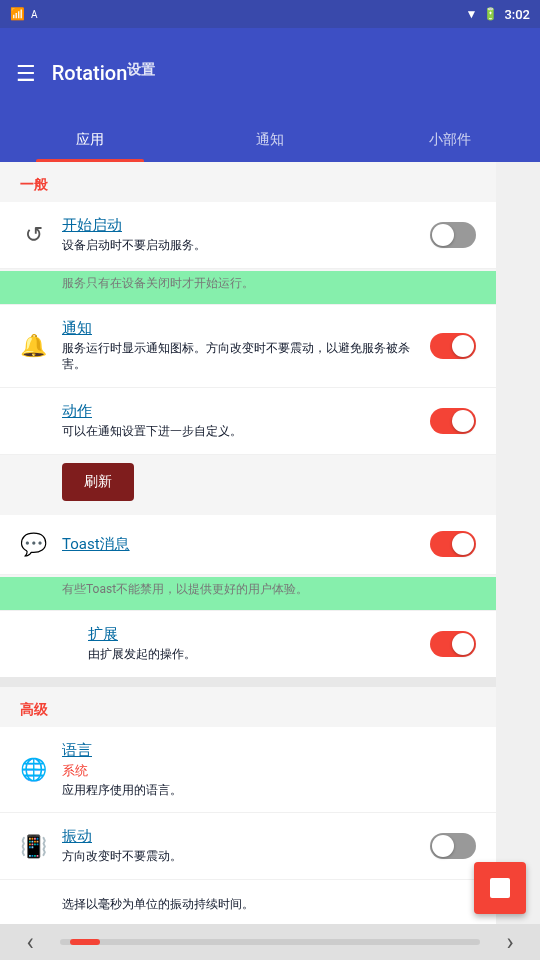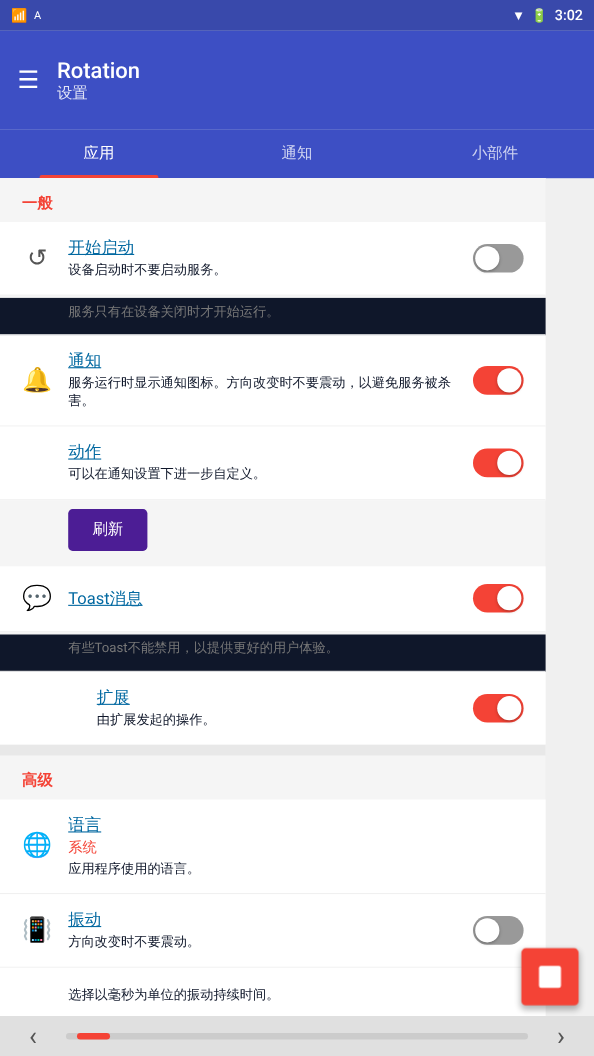--- a/index.html
+++ b/index.html
@@ -44,30 +44,31 @@
       width: 540px;
       height: 90px;
       background: #3d4fc4;
       display: flex;
       align-items: center;
       padding: 0 16px;
       gap: 16px;
     }
     .app-bar-title-area {
       display: flex;
-      flex-direction: column;
+      flex-direction: row;
     }
     .app-bar-title {
       color: white;
       font-size: 20px;
       font-weight: 500;
     }
     .app-bar-subtitle {
       color: rgba(255,255,255,0.85);
       font-size: 14px;
+      font-weight: bold;
     }
     .hamburger-icon {
       color: white;
       font-size: 22px;
       cursor: pointer;
     }
 
     
     .tab-bar {
       width: 540px;
@@ -155,21 +156,21 @@
       color: #0f172a;
       margin-top: 2px;
       line-height: 1.4;
     }
     .setting-item-desc2 {
       font-size: 12px;
       color: #777;
       margin-top: 2px;
       line-height: 1.4;
       padding: 4px 20px 12px 62px;
-      background: #0f172a;
+      background: #86efac;
       border-bottom: 1px solid #f0f0f0;
     }
 
     
     .toggle {
       width: 46px;
       height: 26px;
       border-radius: 13px;
       position: relative;
       cursor: pointer;
@@ -194,21 +195,21 @@
     }
     .toggle.off::after {
       left: 2px;
     }
     .toggle.on::after {
       left: 22px;
     }
 
     
     .refresh-btn {
-      background: #4c1d95;
+      background: #7f1d1d;
       color: white;
       border: none;
       border-radius: 4px;
       padding: 10px 22px;
       font-size: 14px;
       cursor: pointer;
       margin: 8px 0 14px 62px;
       display: block;
     }
 

